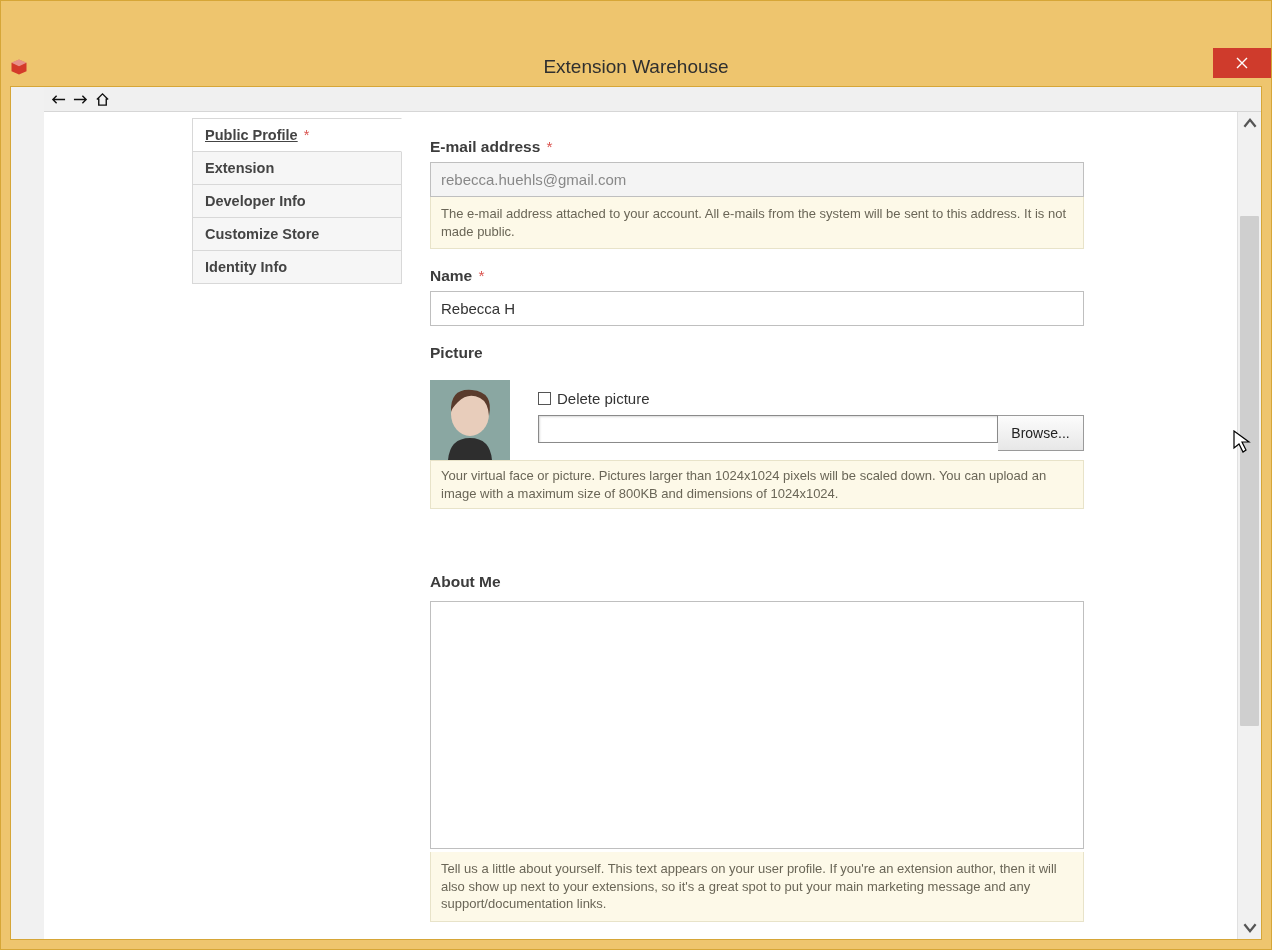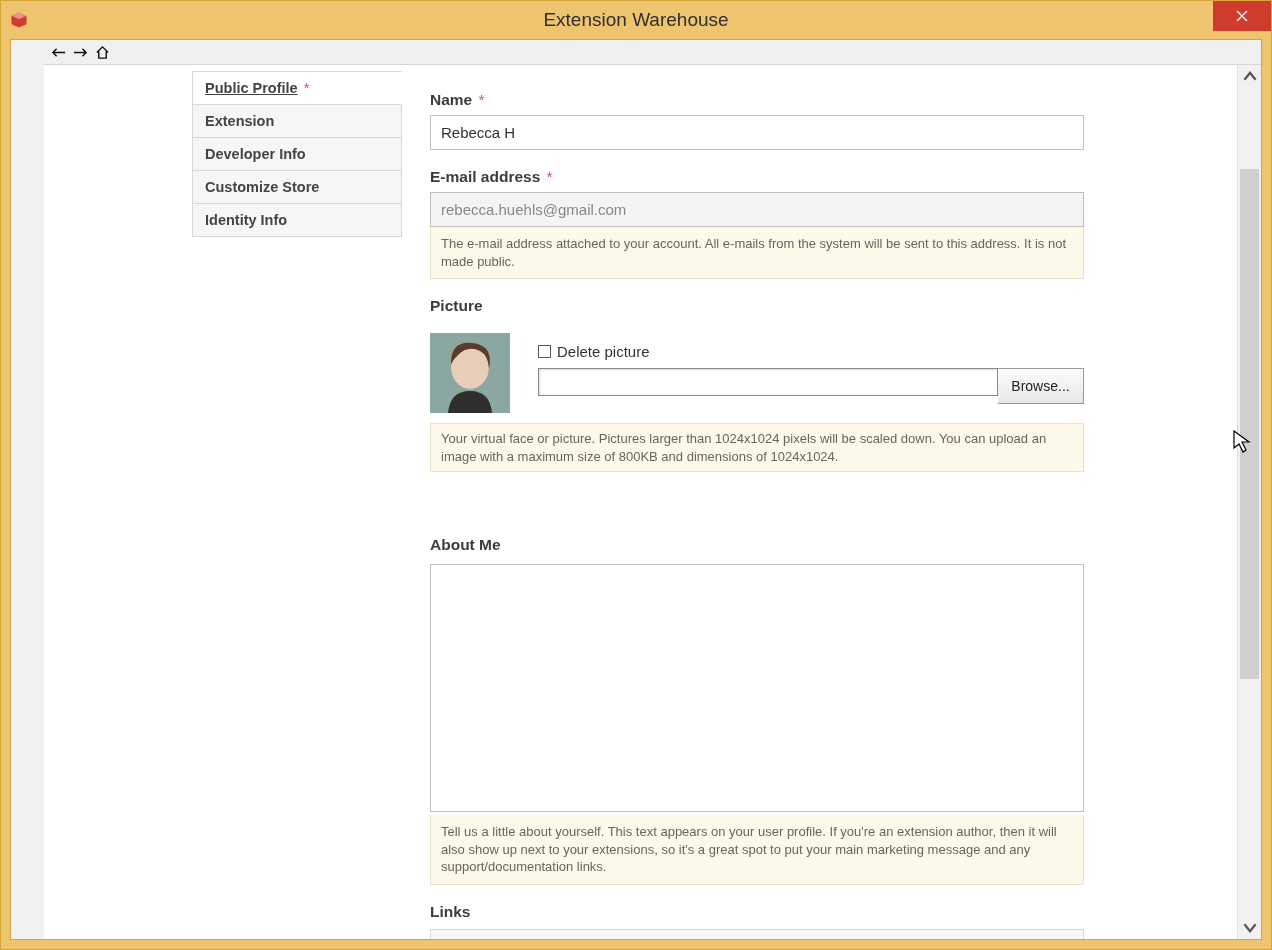--- a/index.html
+++ b/index.html
@@ -19,20 +19,21 @@
     background: #eec56e;
     display: flex;
     flex-direction: column;
   }
   .titlebar {
     height: 38px;
     display: flex;
     align-items: center;
     position: relative;
     background: #eec56e;
+    margin-top: 47px;
   }
   .app-icon {
     width: 20px; height: 20px;
     margin-left: 8px;
   }
   .title-text {
     position: absolute;
     left: 0; right: 0;
     text-align: center;
     font-size: 19px;
@@ -196,21 +197,20 @@
     color: #222;
     cursor: pointer;
   }
   .pic-help {
     background: #fdf9e8;
     border: 1px solid #e8e3c9;
     padding: 6px 10px;
     font-size: 13px;
     color: #6a6657;
     line-height: 1.35;
-    margin-top: 10px;
   }
   .about-textarea {
     width: 100%;
     height: 248px;
     border: 1px solid #bfbfbf;
     resize: none;
     font-size: 15px;
     padding: 8px;
   }
   .links-table {
@@ -314,33 +314,33 @@
             </div>
             <div class="sidebar-item">
               <span>Identity Info</span>
             </div>
           </div>
 
           <div class="main">
 
             <div class="group">
               <div class="field-label">
-                <span>Name</span>
-                <span class="req-star">*</span>
-              </div>
-              <input class="text-input" value="Rebecca H" style="">
-            </div>
-
-            <div class="group">
-              <div class="field-label">
                 <span>E-mail address</span>
                 <span class="req-star">*</span>
               </div>
               <input class="text-input readonly" readonly="" value="rebecca.huehls@gmail.com" style="">
               <div class="help-box">The e-mail address attached to your account. All e-mails from the system will be sent to this address. It is not made public.</div>
+            </div>
+
+            <div class="group">
+              <div class="field-label">
+                <span>Name</span>
+                <span class="req-star">*</span>
+              </div>
+              <input class="text-input" value="Rebecca H" style="">
             </div>
 
             <div class="section-label">Picture</div>
 
             <div class="group">
               <div class="picture-row">
                 <div class="avatar">
                   <svg viewBox="0 0 80 80">
                     <rect width="80" height="80" fill="#8aa7a2"></rect>
                     <ellipse cx="40" cy="34" rx="19" ry="22" fill="#e8cdbb"></ellipse>

